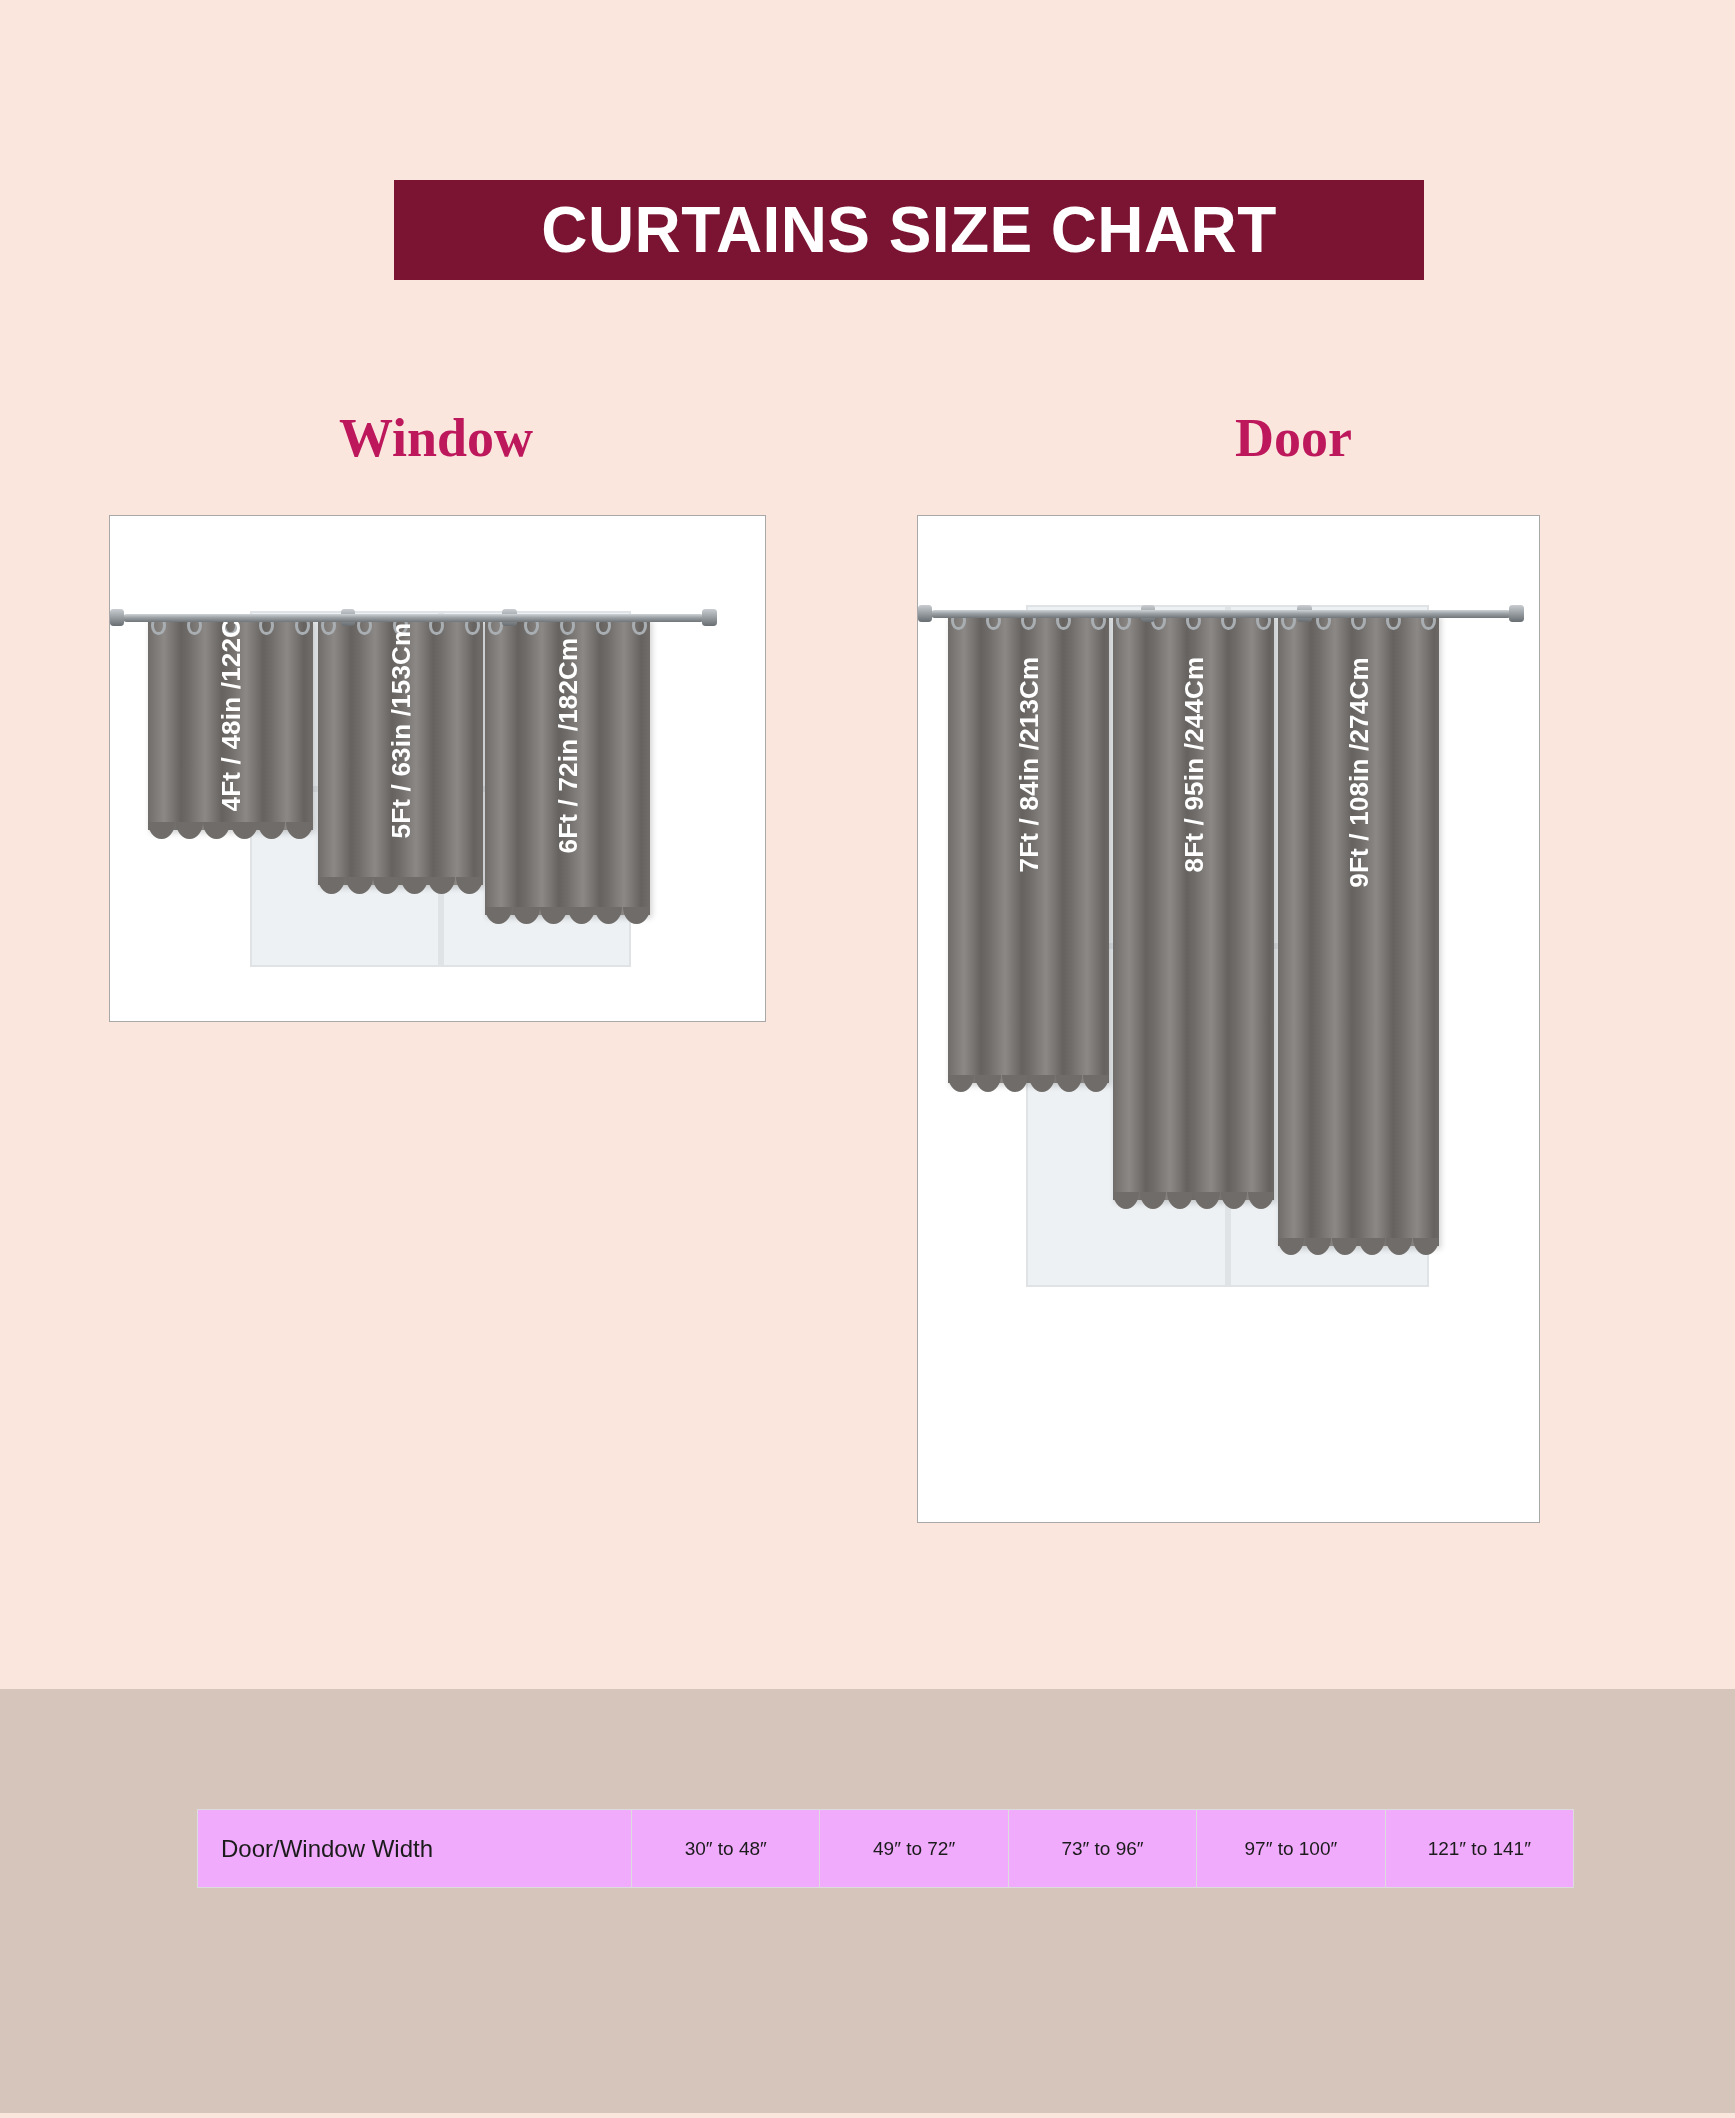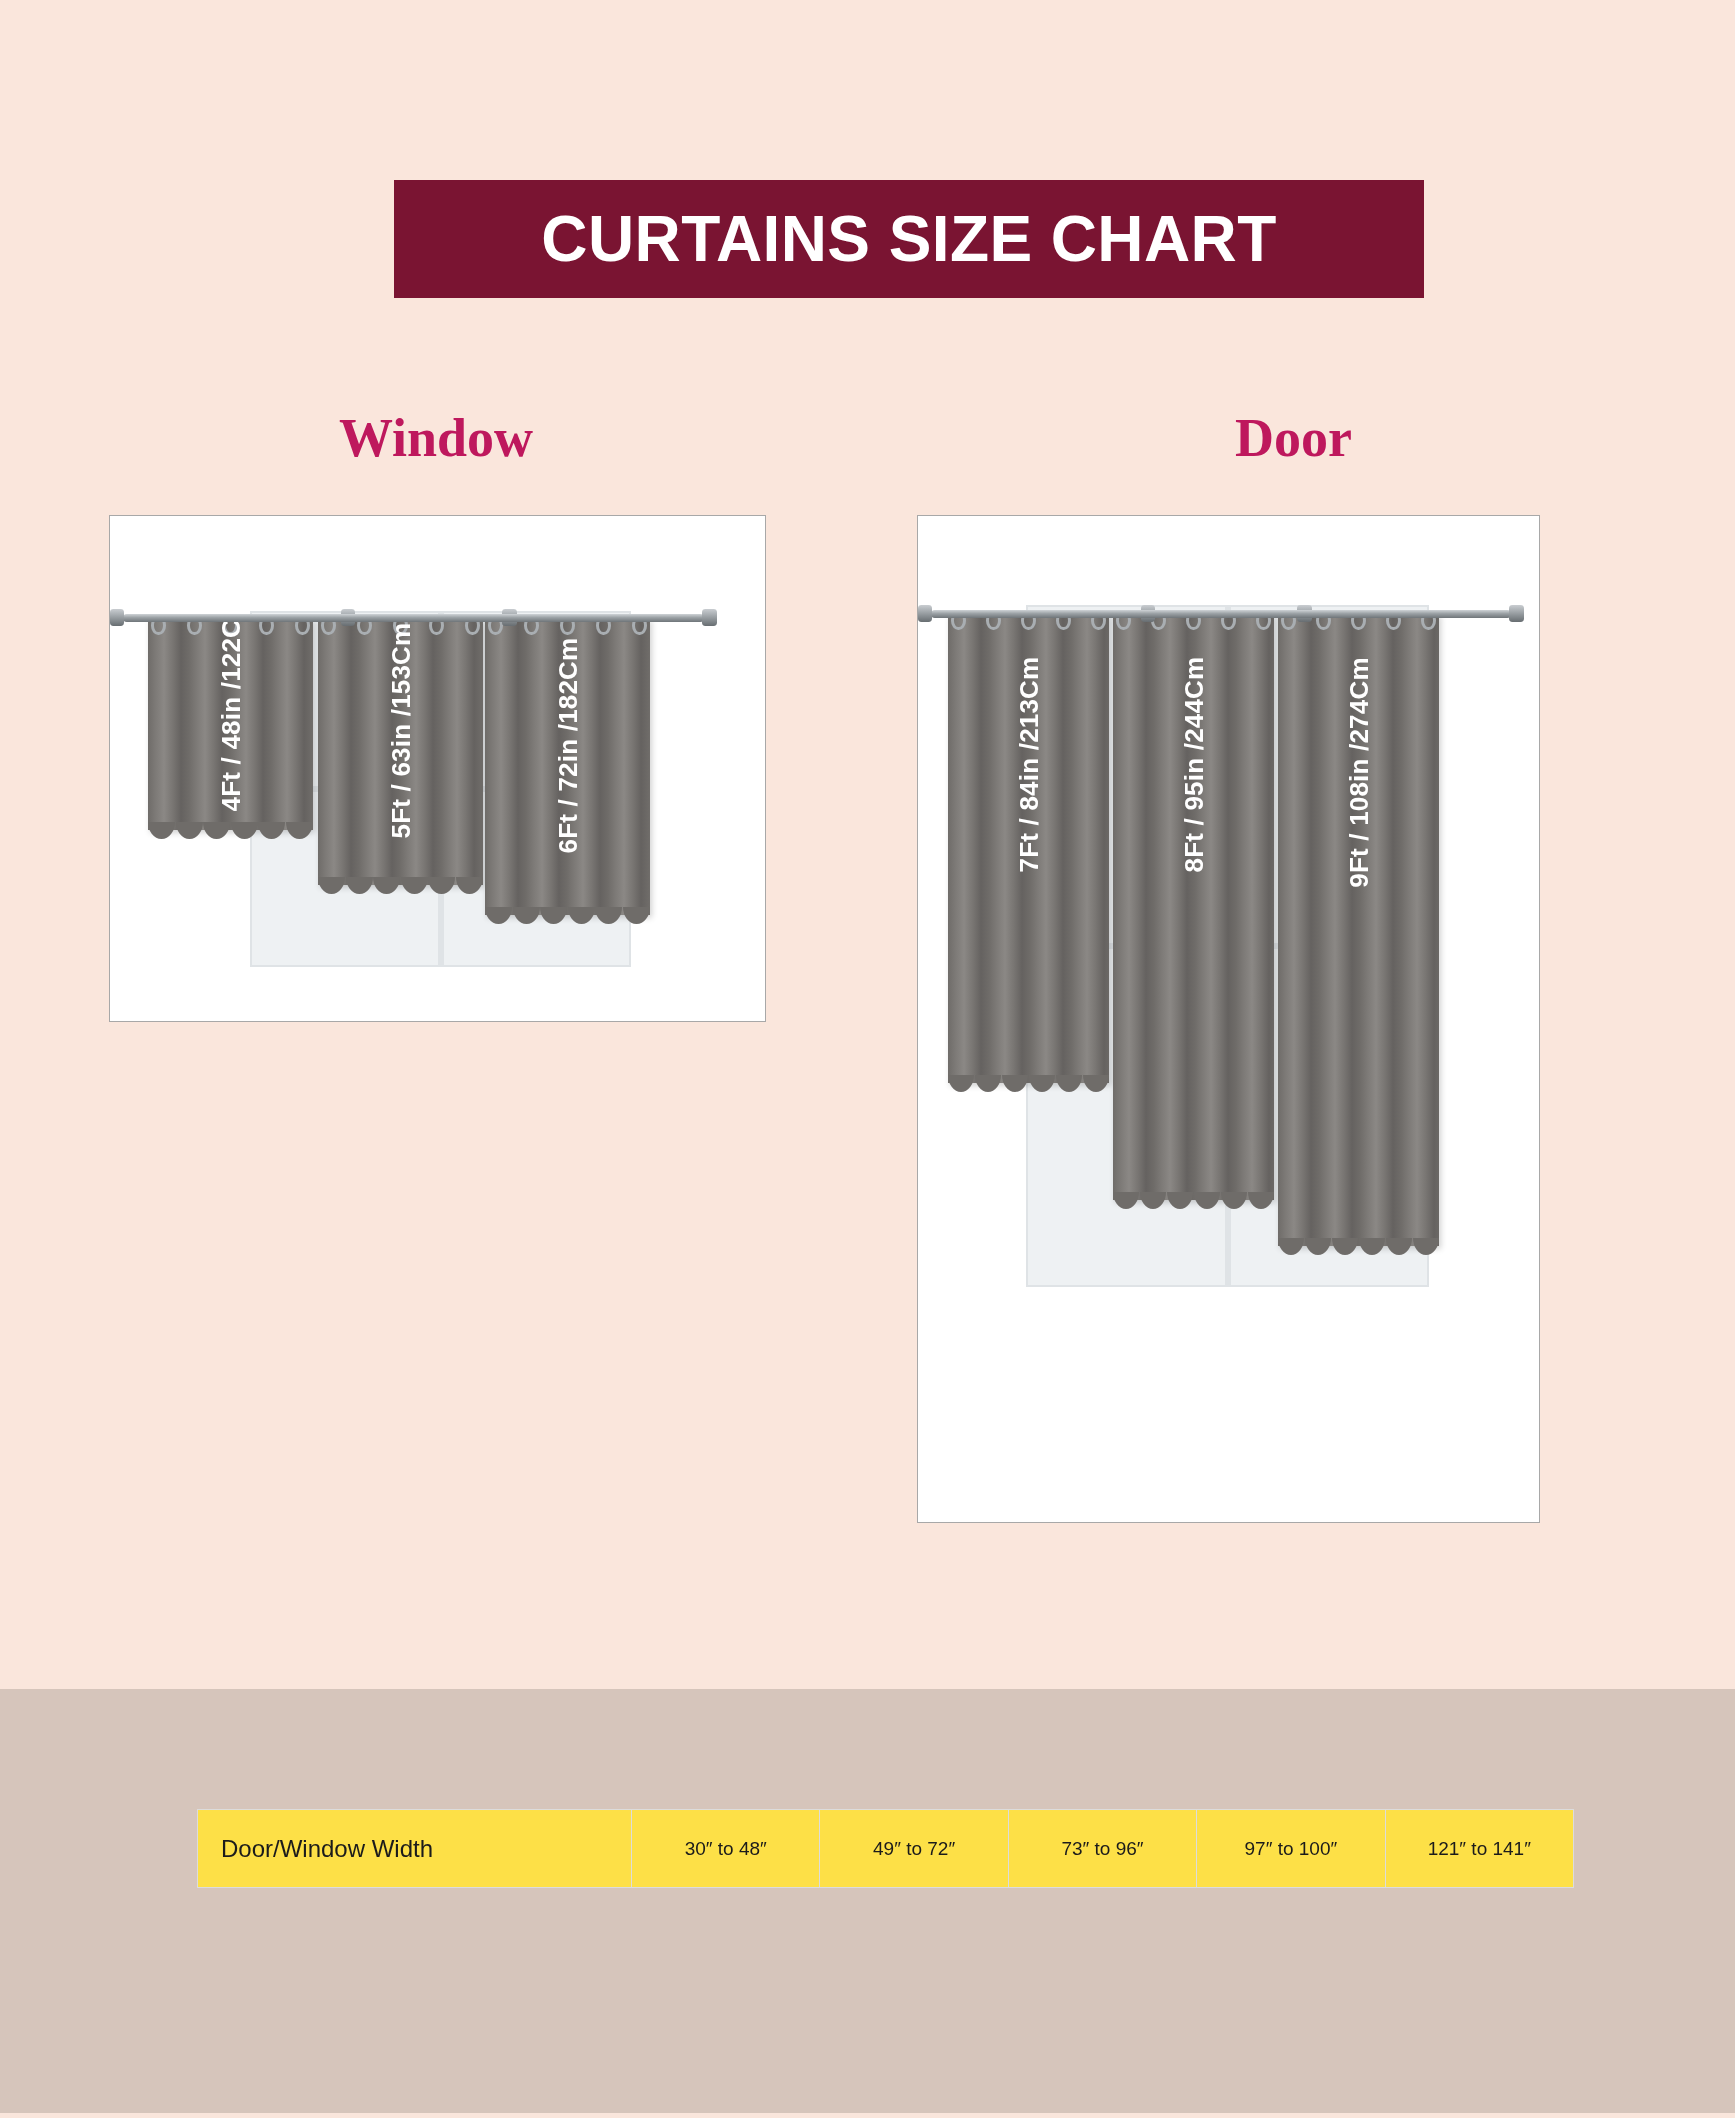--- a/index.html
+++ b/index.html
@@ -20,21 +20,21 @@
     background: #fae6dc;
     overflow: hidden;
   }
 
   
   #title-banner {
     position: absolute;
     left: 394px;
     top: 180px;
     width: 1030px;
-    height: 118px;
+    height: 100px;
     background: #7a1432;
     display: flex;
     align-items: center;
     justify-content: center;
   }
   #title-banner .title-text {
     color: #ffffff;
     font-size: 64px;
     font-weight: bold;
     letter-spacing: 0.4px;
@@ -202,21 +202,21 @@
     position: absolute;
     left: 197px;
     top: 1809px;
     width: 1377px;
     border-collapse: collapse;
     background: #f5f5f5;
     table-layout: fixed;
   }
   #size-table td {
     border: 1.3px solid #dcdcdc;
-    background: #fde047;
+    background: #f0abfc;
     color: #1b1b1b;
     text-align: center;
     vertical-align: middle;
     height: 75px;
     font-size: 23px;
   }
   #size-table td.row-label {
     text-align: left;
     padding-left: 23px;
     width: 409px;

